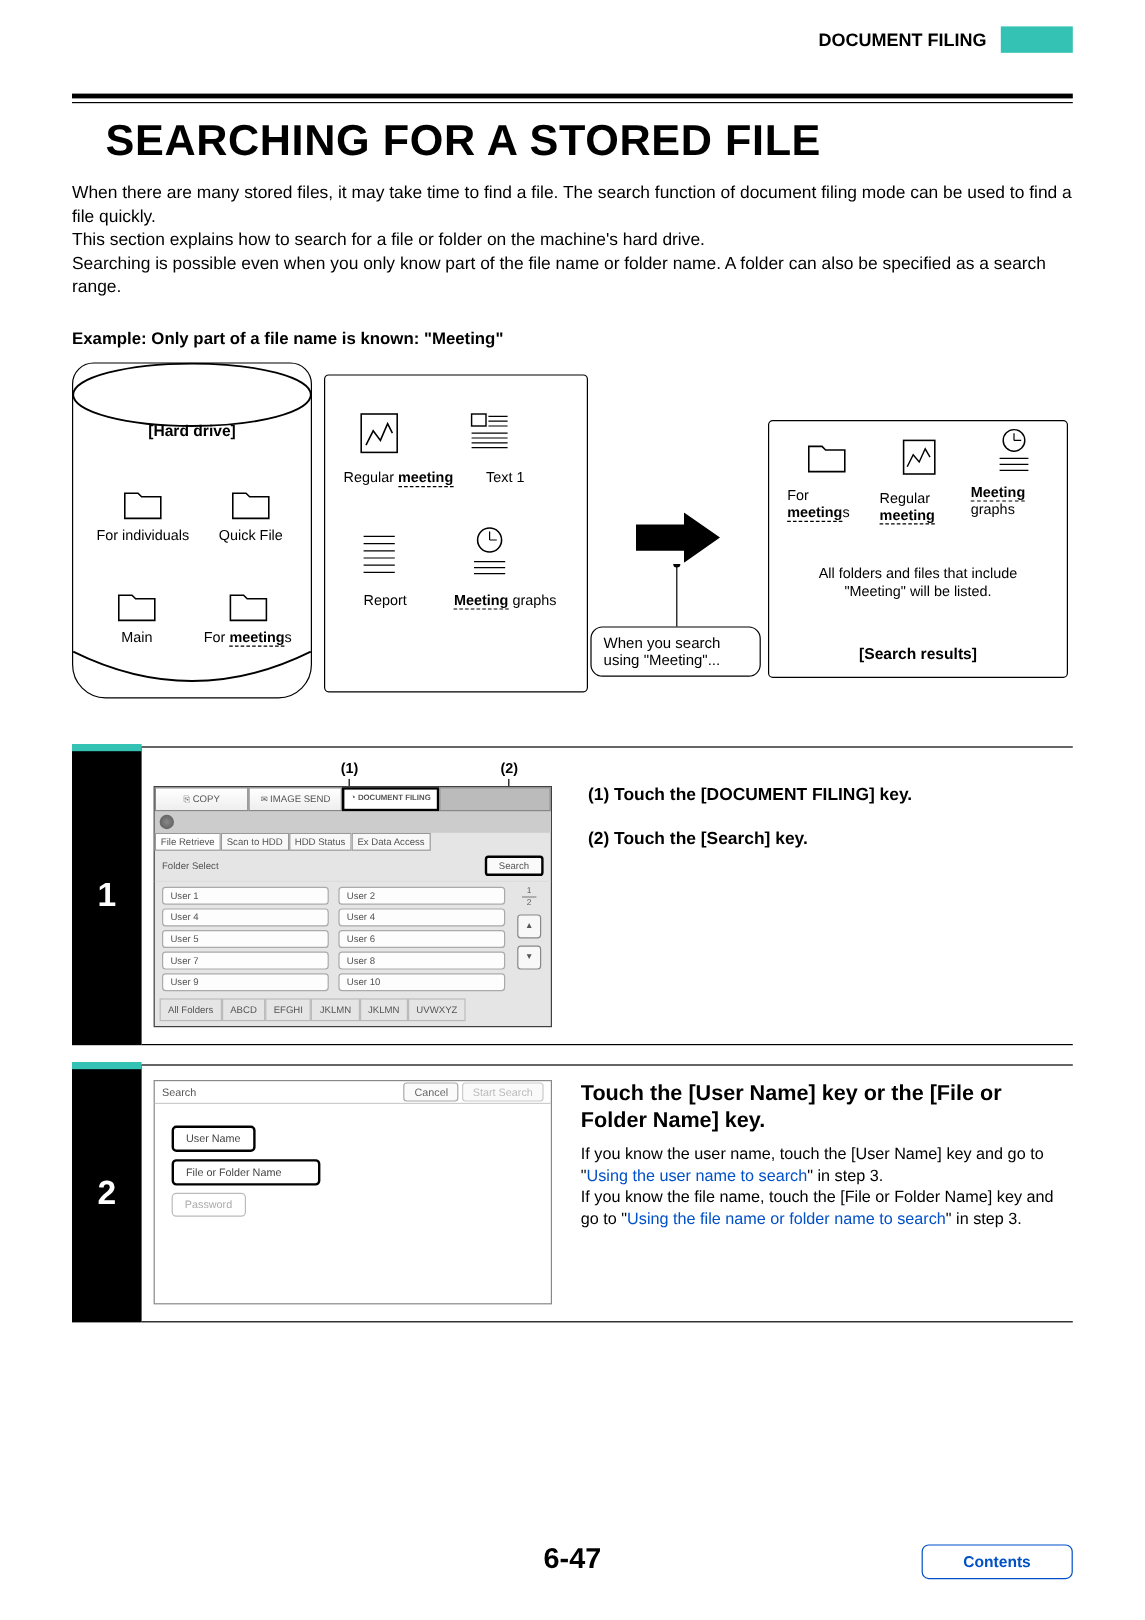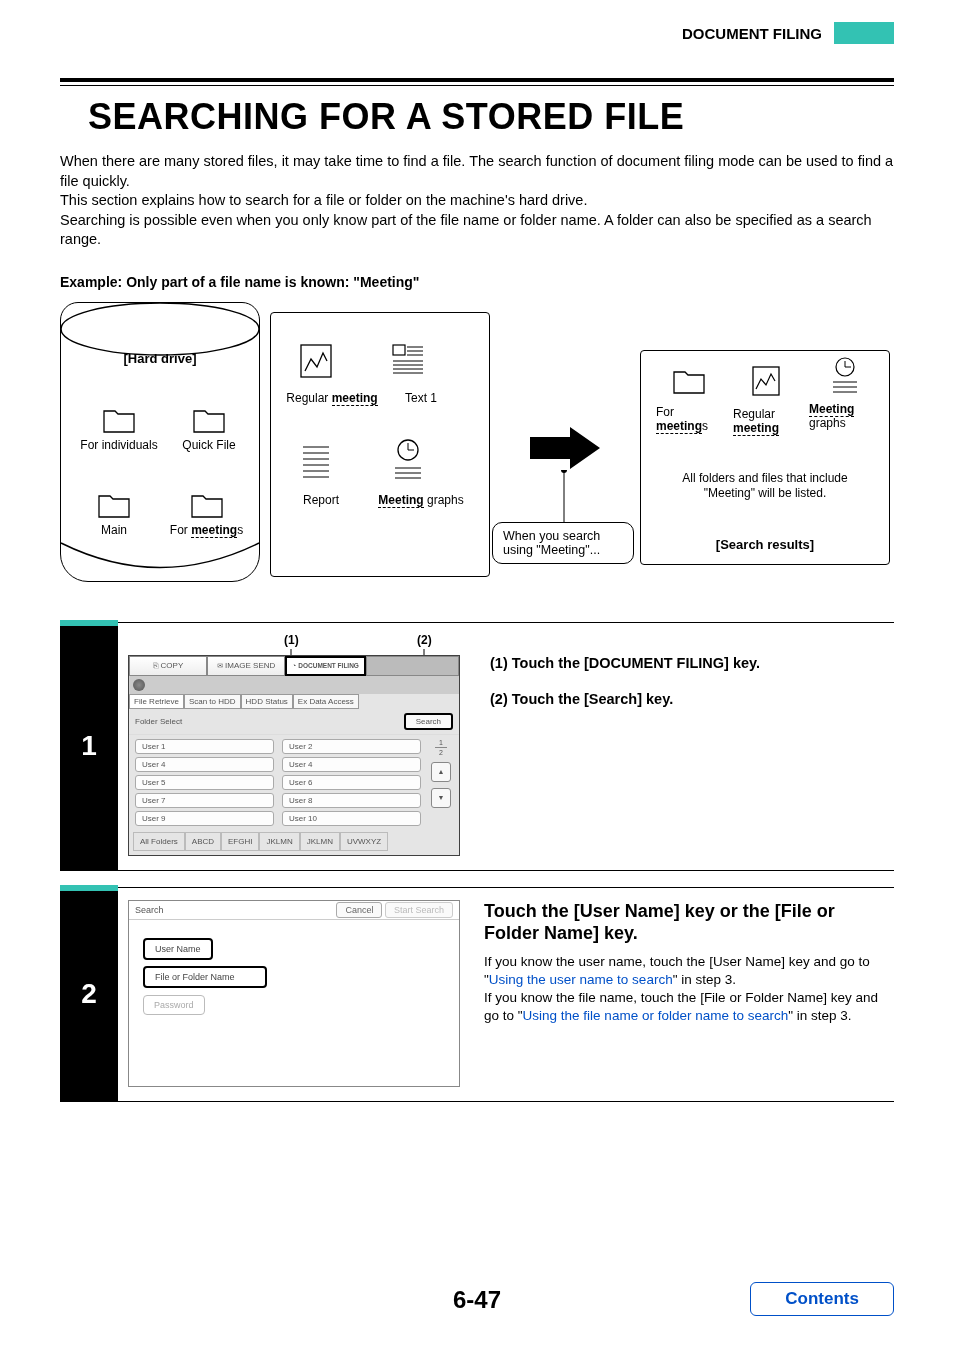--- a/index.html
+++ b/index.html
@@ -163,21 +163,21 @@
   .panel2 .top .btn.ghost { color:#bbb; border-color:#ccc; }
   .panel2 .form { padding:18px 14px; }
   .panel2 .fbtn { border:1.5px solid #666; border-radius:4px; font-size:9px; padding:4px 10px; display:inline-block; margin-bottom:6px; color:#444; background:#fff;}
   .panel2 .fbtn.hl { border:2px solid #000;}
   .panel2 .fbtn.dim { color:#aaa; border-color:#bbb;}
   .callout { position:absolute; font-weight:bold; font-size:12px; }
   .page-num { text-align:center; font-size:24px; font-weight:bold; position:absolute; bottom:36px; left:0; right:0;}
   .contents-pill {
     position:absolute; right:60px; bottom:34px;
     border:1.5px solid #0050c8; border-radius:6px;
-    padding:6px 34px; color:#0050c8; font-weight:bold; font-size:17px;
+    padding:6px 34px; color:#0050c8; font-weight:bold; font-size:13px;
   }
 </style>
 </head>
 <body>
 
 <div class="page">
 
   <div class="tab-header">
     <span class="title">DOCUMENT FILING</span>
     <span class="color-block"></span>

